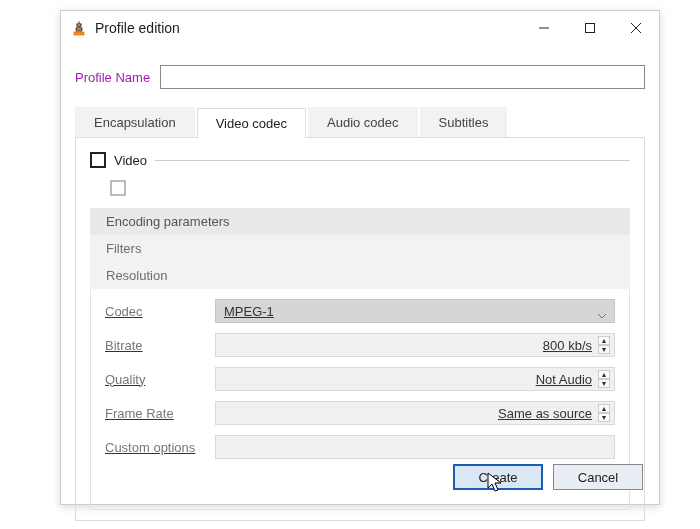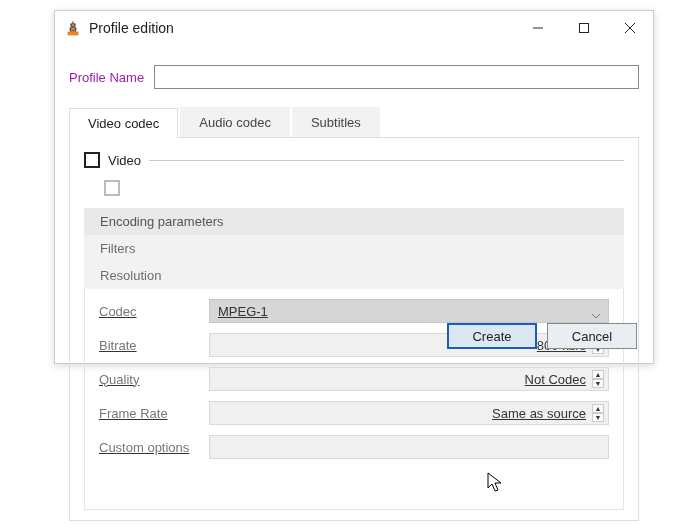--- a/index.html
+++ b/index.html
@@ -1,18 +1,18 @@
 <!DOCTYPE html>
 <html><head>
 <meta charset="utf-8">
 <style>
 * { box-sizing: border-box; margin: 0; padding: 0; font-family: "Segoe UI", Tahoma, sans-serif; font-size: 13px; color: #333; }
 body { background: #fff; width: 700px; height: 529px; position: relative; overflow: hidden; }
 
-.window { position: absolute; left: 54px; top: 10px; width: 600px; height: 354px; background: #fff; border: 1px solid #ccc; box-shadow: 0 2px 8px rgba(0,0,0,.15); }
+.window { position: absolute; left: 60px; top: 10px; width: 600px; height: 495px; background: #fff; border: 1px solid #ccc; box-shadow: 0 2px 8px rgba(0,0,0,.15); }
 
 .titlebar { height: 34px; display: flex; align-items: center; padding: 0 0 0 10px; }
 .titlebar .icon { width: 16px; height: 16px; margin-right: 8px; }
 .titlebar .title { flex: 1; font-size: 14px; color: #222; }
 .titlebar .wbtn { width: 46px; height: 34px; display: flex; align-items: center; justify-content: center; }
 .titlebar svg { stroke: #222; stroke-width: 1; fill: none; }
 
 .body { padding: 12px 14px 14px 14px; }
 
 .row-profile { display: flex; align-items: center; margin: 8px 0 18px 0; }
@@ -93,20 +93,21 @@
   </div>
 
   <div class="body">
 
     <div class="row-profile">
       <label>Profile Name</label>
       <input type="text" value="" style="">
     </div>
 
     <div class="tabs">
+      <div class="tab">Encapsulation</div>
       <div class="tab active">Video codec</div>
       <div class="tab">Audio codec</div>
       <div class="tab">Subtitles</div>
     </div>
 
     <div class="tabpanel">
 
       <div class="fieldset-row">
         <div class="chkbox"></div>
         <span class="fieldset-label">Video</span>
@@ -147,21 +148,21 @@
                   <span>▼</span>
                 </div>
             </div>
           </div>
         </div>
 
         <div class="param-row">
           <span class="plabel">Quality</span>
           <div class="pcontrol">
             <div class="spin">
-              <span>Not Codec</span>
+              <span>Not Audio</span>
               <div class="spinbtns">
                   <span>▲</span>
                   <span>▼</span>
                 </div>
             </div>
           </div>
         </div>
 
         <div class="param-row">
           <span class="plabel">Frame Rate</span>

